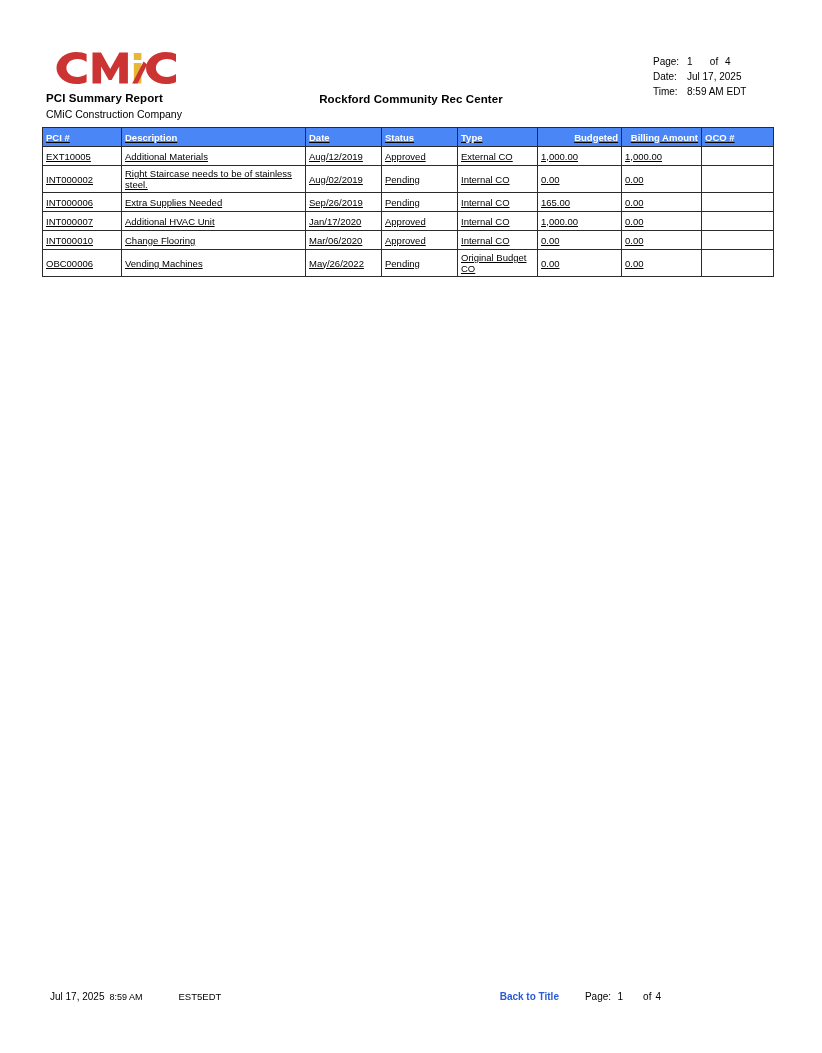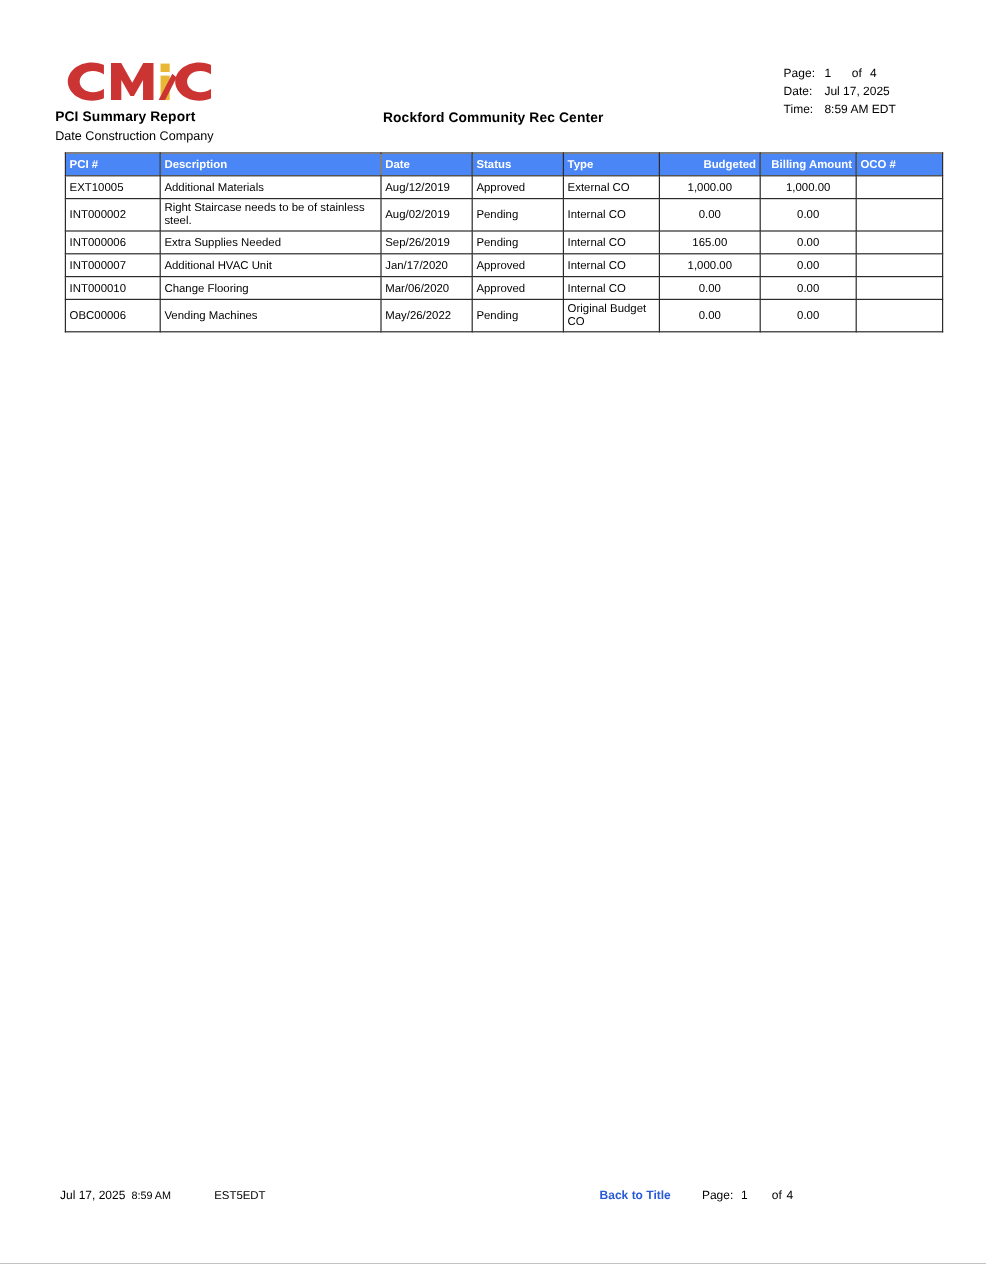--- a/index.html
+++ b/index.html
@@ -89,23 +89,24 @@
   .meta-value {
     text-align: left;
     min-width: 90px;
   }
   .meta-pagenum { display: inline-block; min-width: 16px; }
   .meta-of { display: inline-block; min-width: 22px; text-align: center; }
 
   
   .table-wrap {
     position: absolute;
-    left: 54px;
+    left: 42px;
     top: 127px;
     width: 731px;
+    text-decoration: underline;
   }
   table.report {
     border-collapse: collapse;
     table-layout: fixed;
     width: 731px;
     border: 1px solid #2b2b2b;
   }
   table.report th,
   table.report td {
     border: 1px solid #2b2b2b;
@@ -119,21 +120,21 @@
   table.report thead th {
     background: #4a86f5;
     color: #ffffff;
     font-weight: bold;
     font-size: 9.5px;
     height: 16px;
     padding: 1px 3px;
     text-align: left;
   }
   table.report thead th.num { text-align: right; }
-  table.report td.num { text-align: center; }
+  table.report td.num { text-align: left; }
   table.report tbody td { height: 14px; }
 
   .col-pci   { width: 79px; }
   .col-desc  { width: 184px; }
   .col-date  { width: 76px; }
   .col-status{ width: 76px; }
   .col-type  { width: 80px; }
   .col-budget{ width: 84px; }
   .col-bill  { width: 80px; }
   .col-oco   { width: 72px; }
@@ -200,21 +201,21 @@
         <rect x="87.8" y="17.0" width="7.6" height="20.4" fill="#e8b735"></rect>
 
         <path d="M97.6 15.5 L86.2 37.4 L91.6 37.4 L101.2 18.6 Z" fill="#cc3333"></path>
 
         <path d="M120.0 6.0 C108.5 6.0 100.0 13.5 100.0 22.0 C100.0 30.5 108.5 38.0 120.0 38.0 C124.0 38.0 127.3 37.2 130.0 35.9 L130.0 28.0 C127.7 29.8 124.5 30.9 120.9 30.9 C114.5 30.9 109.9 27.0 109.9 22.0 C109.9 17.0 114.5 13.1 120.9 13.1 C124.5 13.1 127.7 14.2 130.0 16.0 L130.0 8.1 C127.3 6.8 124.0 6.0 120.0 6.0 Z" fill="#cc3333"></path>
       </svg>
     </div>
 
     <div class="report-title">PCI Summary Report</div>
 
-    <div class="company-name">Date Construction Company</div>
+    <div class="company-name">CMiC Construction Company</div>
 
     <div class="project-title">Rockford Community Rec Center</div>
 
     <div class="meta-block">
       <div class="meta-row">
         <span class="meta-label">Page:</span>
         <span class="meta-value">
           <span class="meta-pagenum">1</span><span class="meta-of">of</span><span>4</span>
         </span>
       </div>

